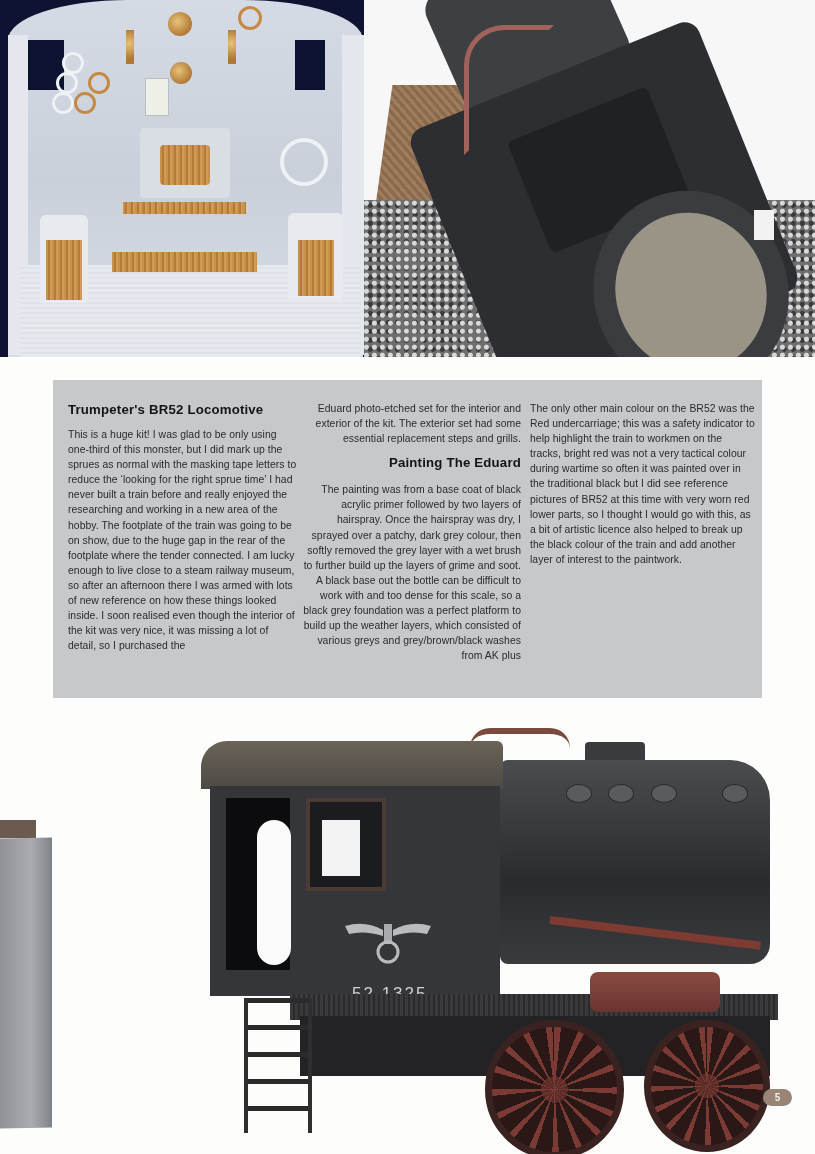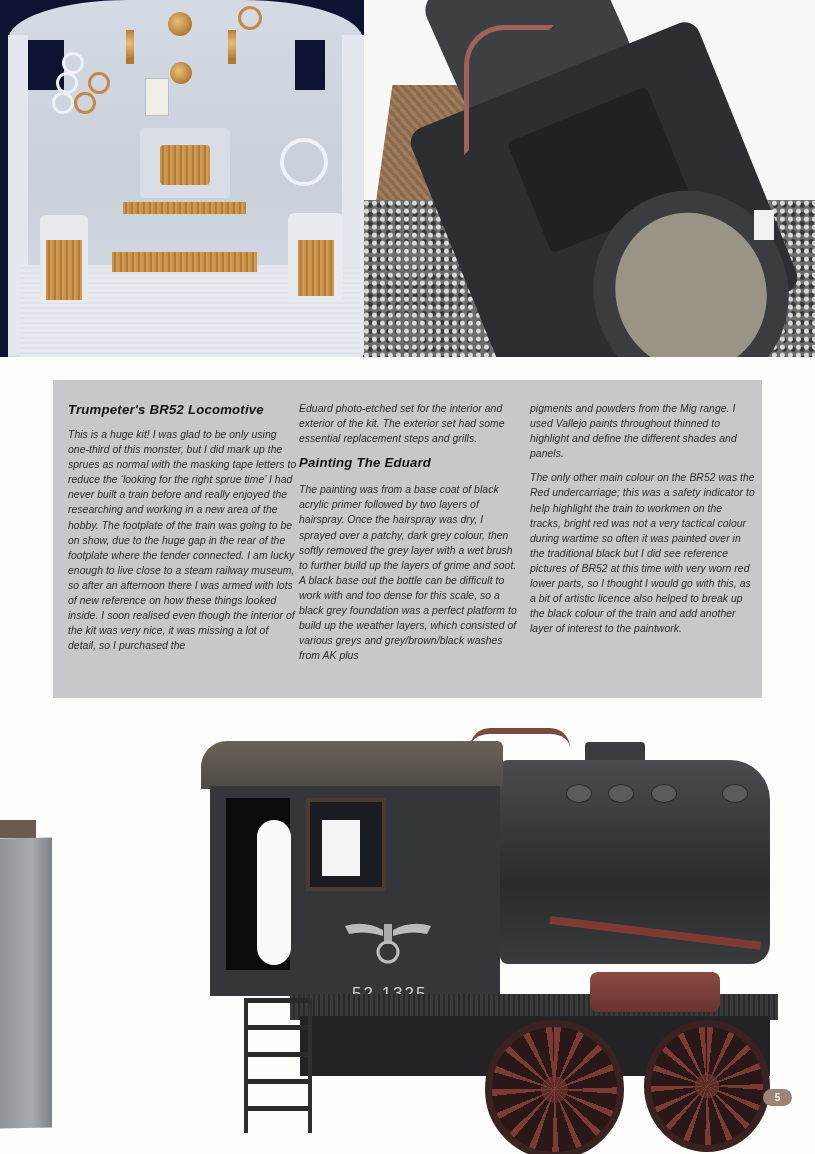--- a/index.html
+++ b/index.html
@@ -47,29 +47,28 @@
   .cab-ring {
     position:absolute; border-radius:50%;
     border: 22px solid #3a3c40; background:#9a9486;
   }
   .pipe { position:absolute; border: 5px solid #a0625a; border-color:#a0625a transparent transparent #a0625a; border-radius: 40px 0 0 0; }
 
   
   #article-box {
     position:absolute; left: 53px; top: 380px; width: 709px; height: 318px;
     background: #c7c8ca;
-    font-style: italic;
   }
   .col {
     position:absolute; top: 21px; font-size: 10.4px; line-height: 15.1px;
     color: #2a2a2a; letter-spacing: 0.05px;
   }
   .col p { margin: 0 0 9px 0; }
   #col-1 { left: 15px; width: 230px; }
-  #col-2 { left: 246px; width: 222px; }
+  #col-2 { left: 246px; width: 222px; text-align: right; }
   #col-3 { left: 477px; width: 225px; }
   .col h2 {
     margin: 1px 0 9px 0; font-size: 13.2px; line-height: 16px; font-weight: bold;
     color: #141414; letter-spacing: 0.2px;
   }
   .col h3 {
     margin: 4px 0 11px 0; font-size: 13.2px; line-height: 16px; font-weight: bold;
     color: #141414; letter-spacing: 0.2px;
   }
 
@@ -174,21 +173,20 @@
   <div class="col" id="col-1">
     <h2>Trumpeter's BR52 Locomotive</h2>
     <p>This is a huge kit!  I was glad to be only using one-third of this monster, but I did mark up the sprues as normal with the masking tape letters to reduce the ‘looking for the right sprue time’ I had never built a train before and really enjoyed the researching and working in a new area of the hobby. The footplate of the train was going to be on show, due to the huge gap in the rear of the footplate where the tender connected.  I am lucky enough to live close to a steam railway museum, so after an afternoon there I was armed with lots of new reference on how these things looked inside. I soon realised even though the interior of the kit was very nice, it was missing a lot of detail, so I purchased the</p>
   </div>
   <div class="col" id="col-2">
     <p>Eduard photo-etched set for the interior and exterior of the kit. The exterior set had some essential replacement steps and grills.</p>
     <h3>Painting The Eduard</h3>
     <p>The painting was from a base coat of black acrylic primer followed by two layers of hairspray. Once the hairspray was dry, I sprayed over a patchy, dark grey colour, then softly removed the grey layer with a wet brush to further build up the layers of grime and soot.  A black base out the bottle can be difficult to work with and too dense for this scale, so a black grey foundation was a perfect platform to build up the weather layers, which consisted of various greys and grey/brown/black washes from AK plus</p>
   </div>
   <div class="col" id="col-3">
-    <p>pigments and powders from the Mig range. I used Vallejo paints throughout thinned to highlight and define the different shades and panels.</p>
     <p>The only other main colour on the BR52 was the Red undercarriage; this was a safety indicator to help highlight the train to workmen on the tracks, bright red was not a very tactical colour during wartime so often it was painted over in the traditional black but I did see reference pictures of BR52 at this time with very worn red lower parts, so I thought I would go with this, as a bit of artistic licence also helped to break up the black colour of the train and add another layer of interest to the paintwork.</p>
   </div>
 </div>
 
 <div id="photo-side-loco" class="photo">
   <div class="plinth-top"></div>
   <div class="plinth"></div>
 
   <div class="pipe-red"></div>
   <div class="chimney-stack"></div>

